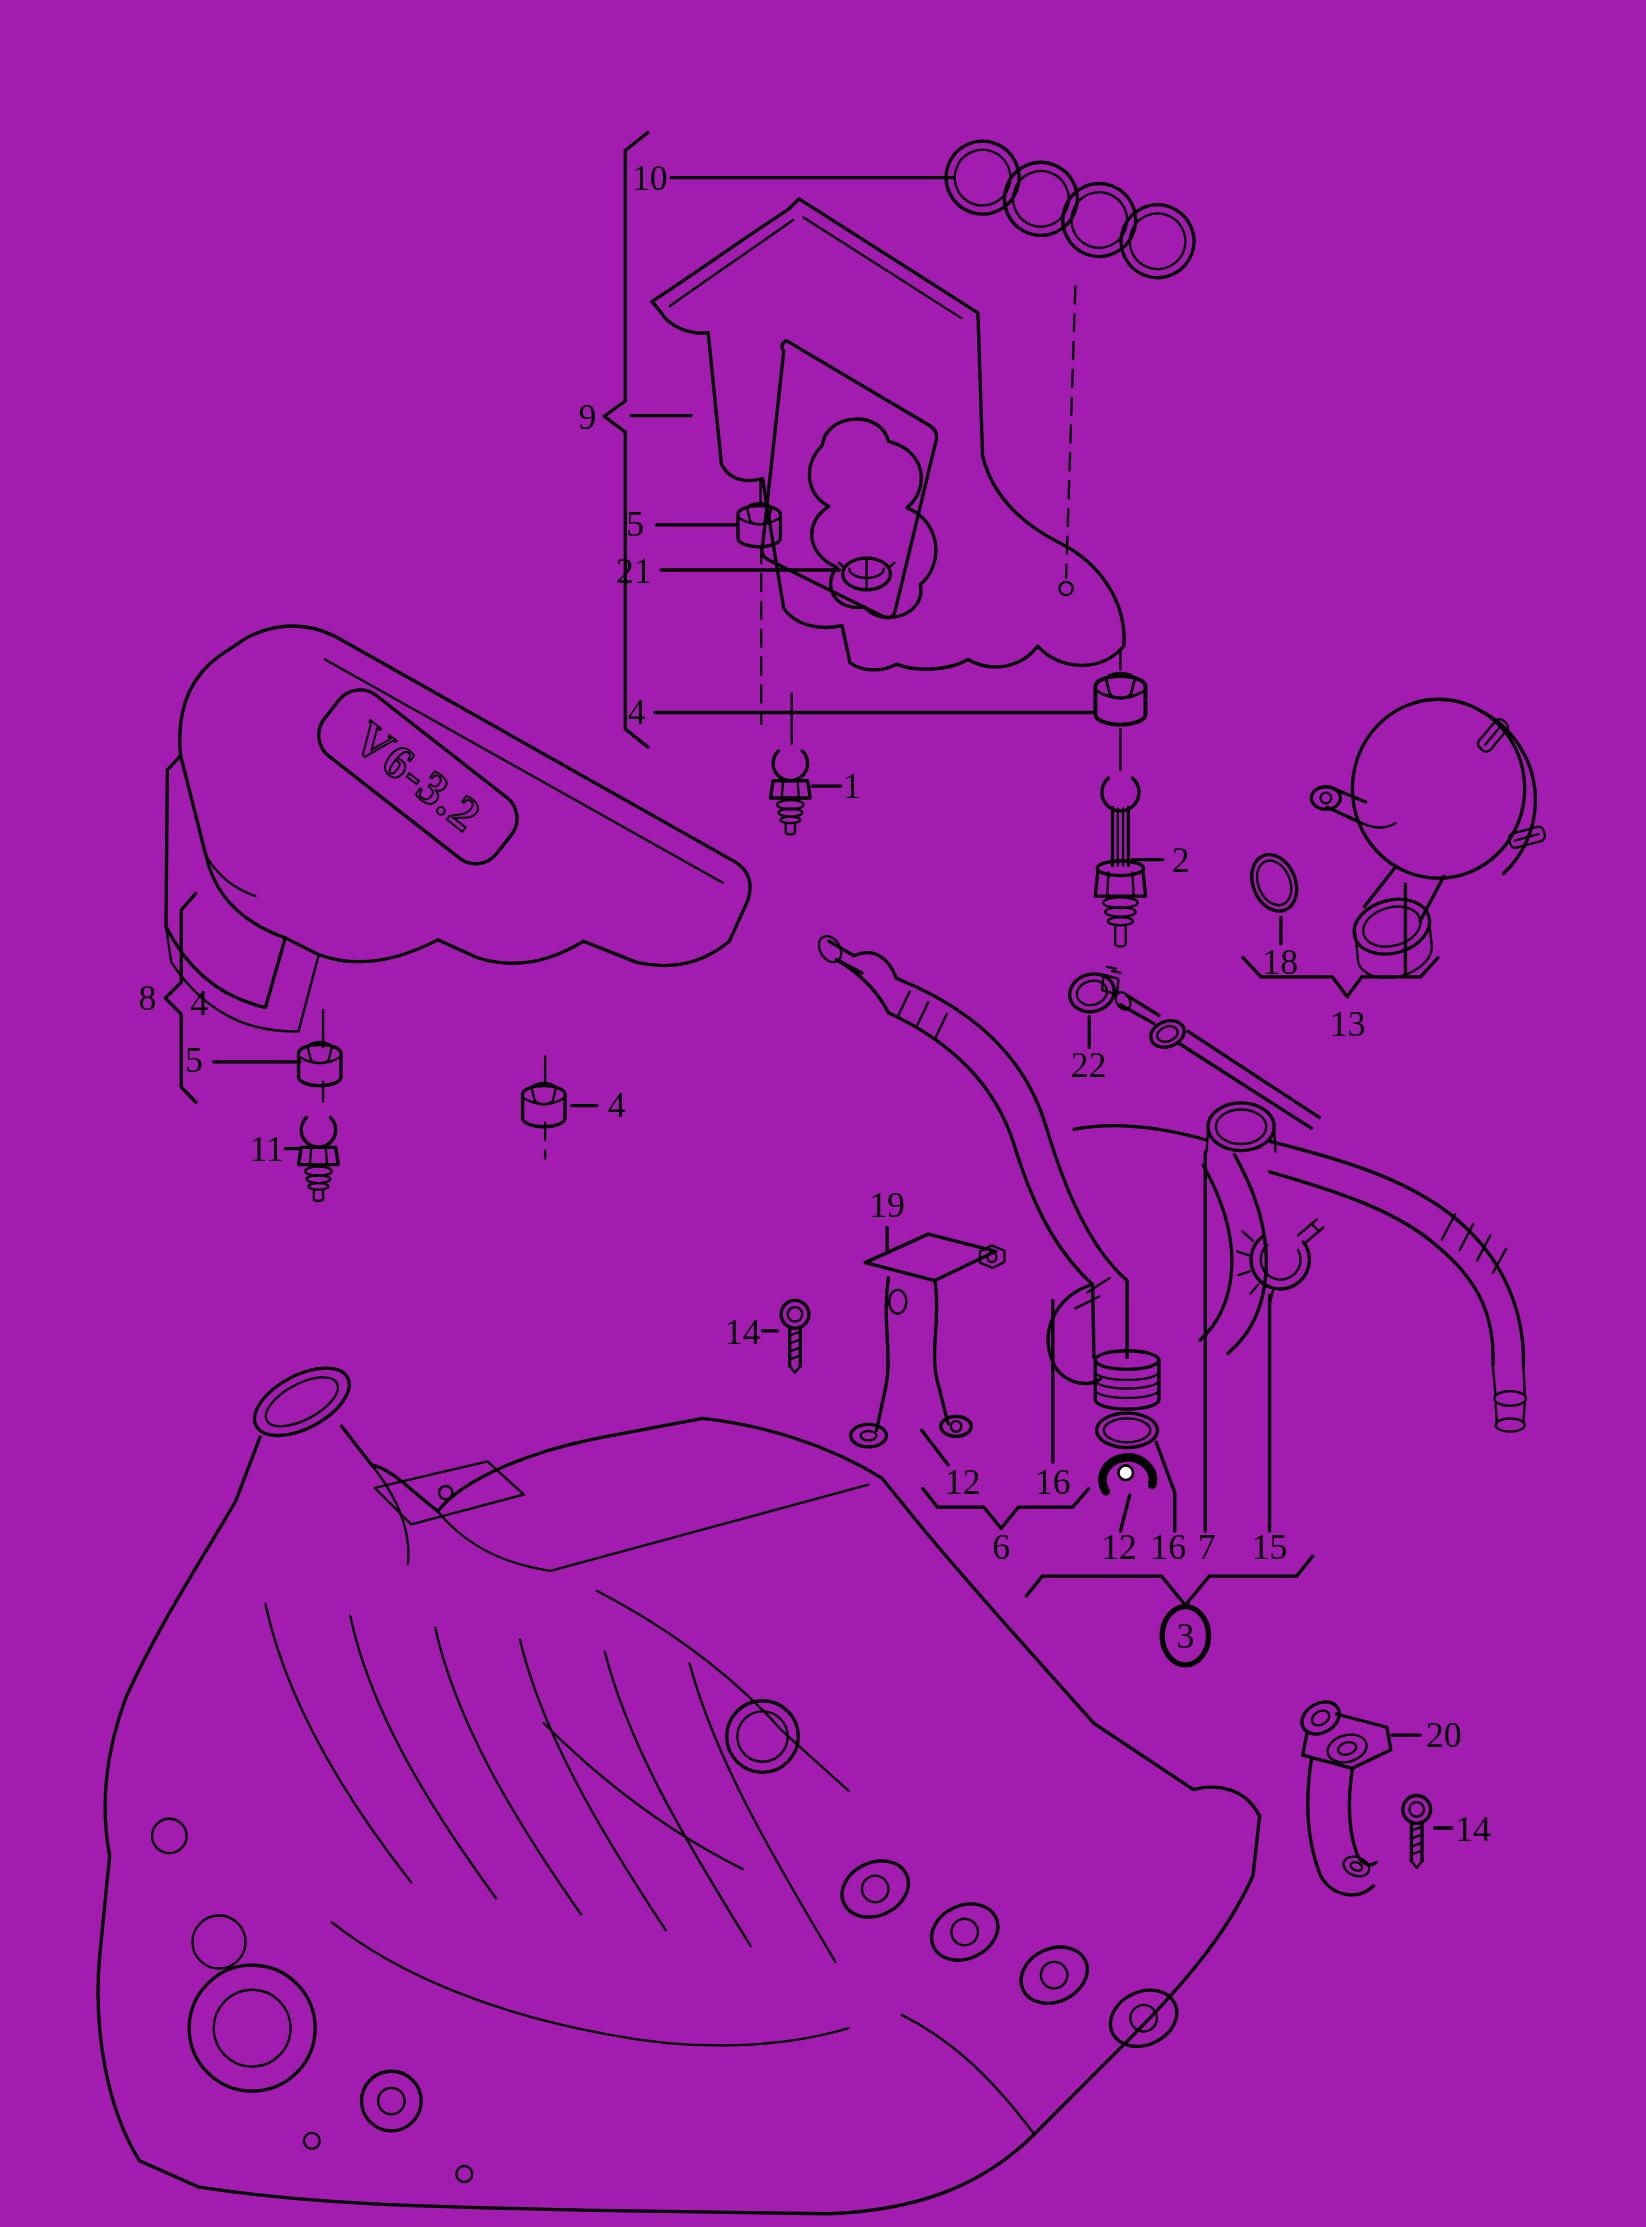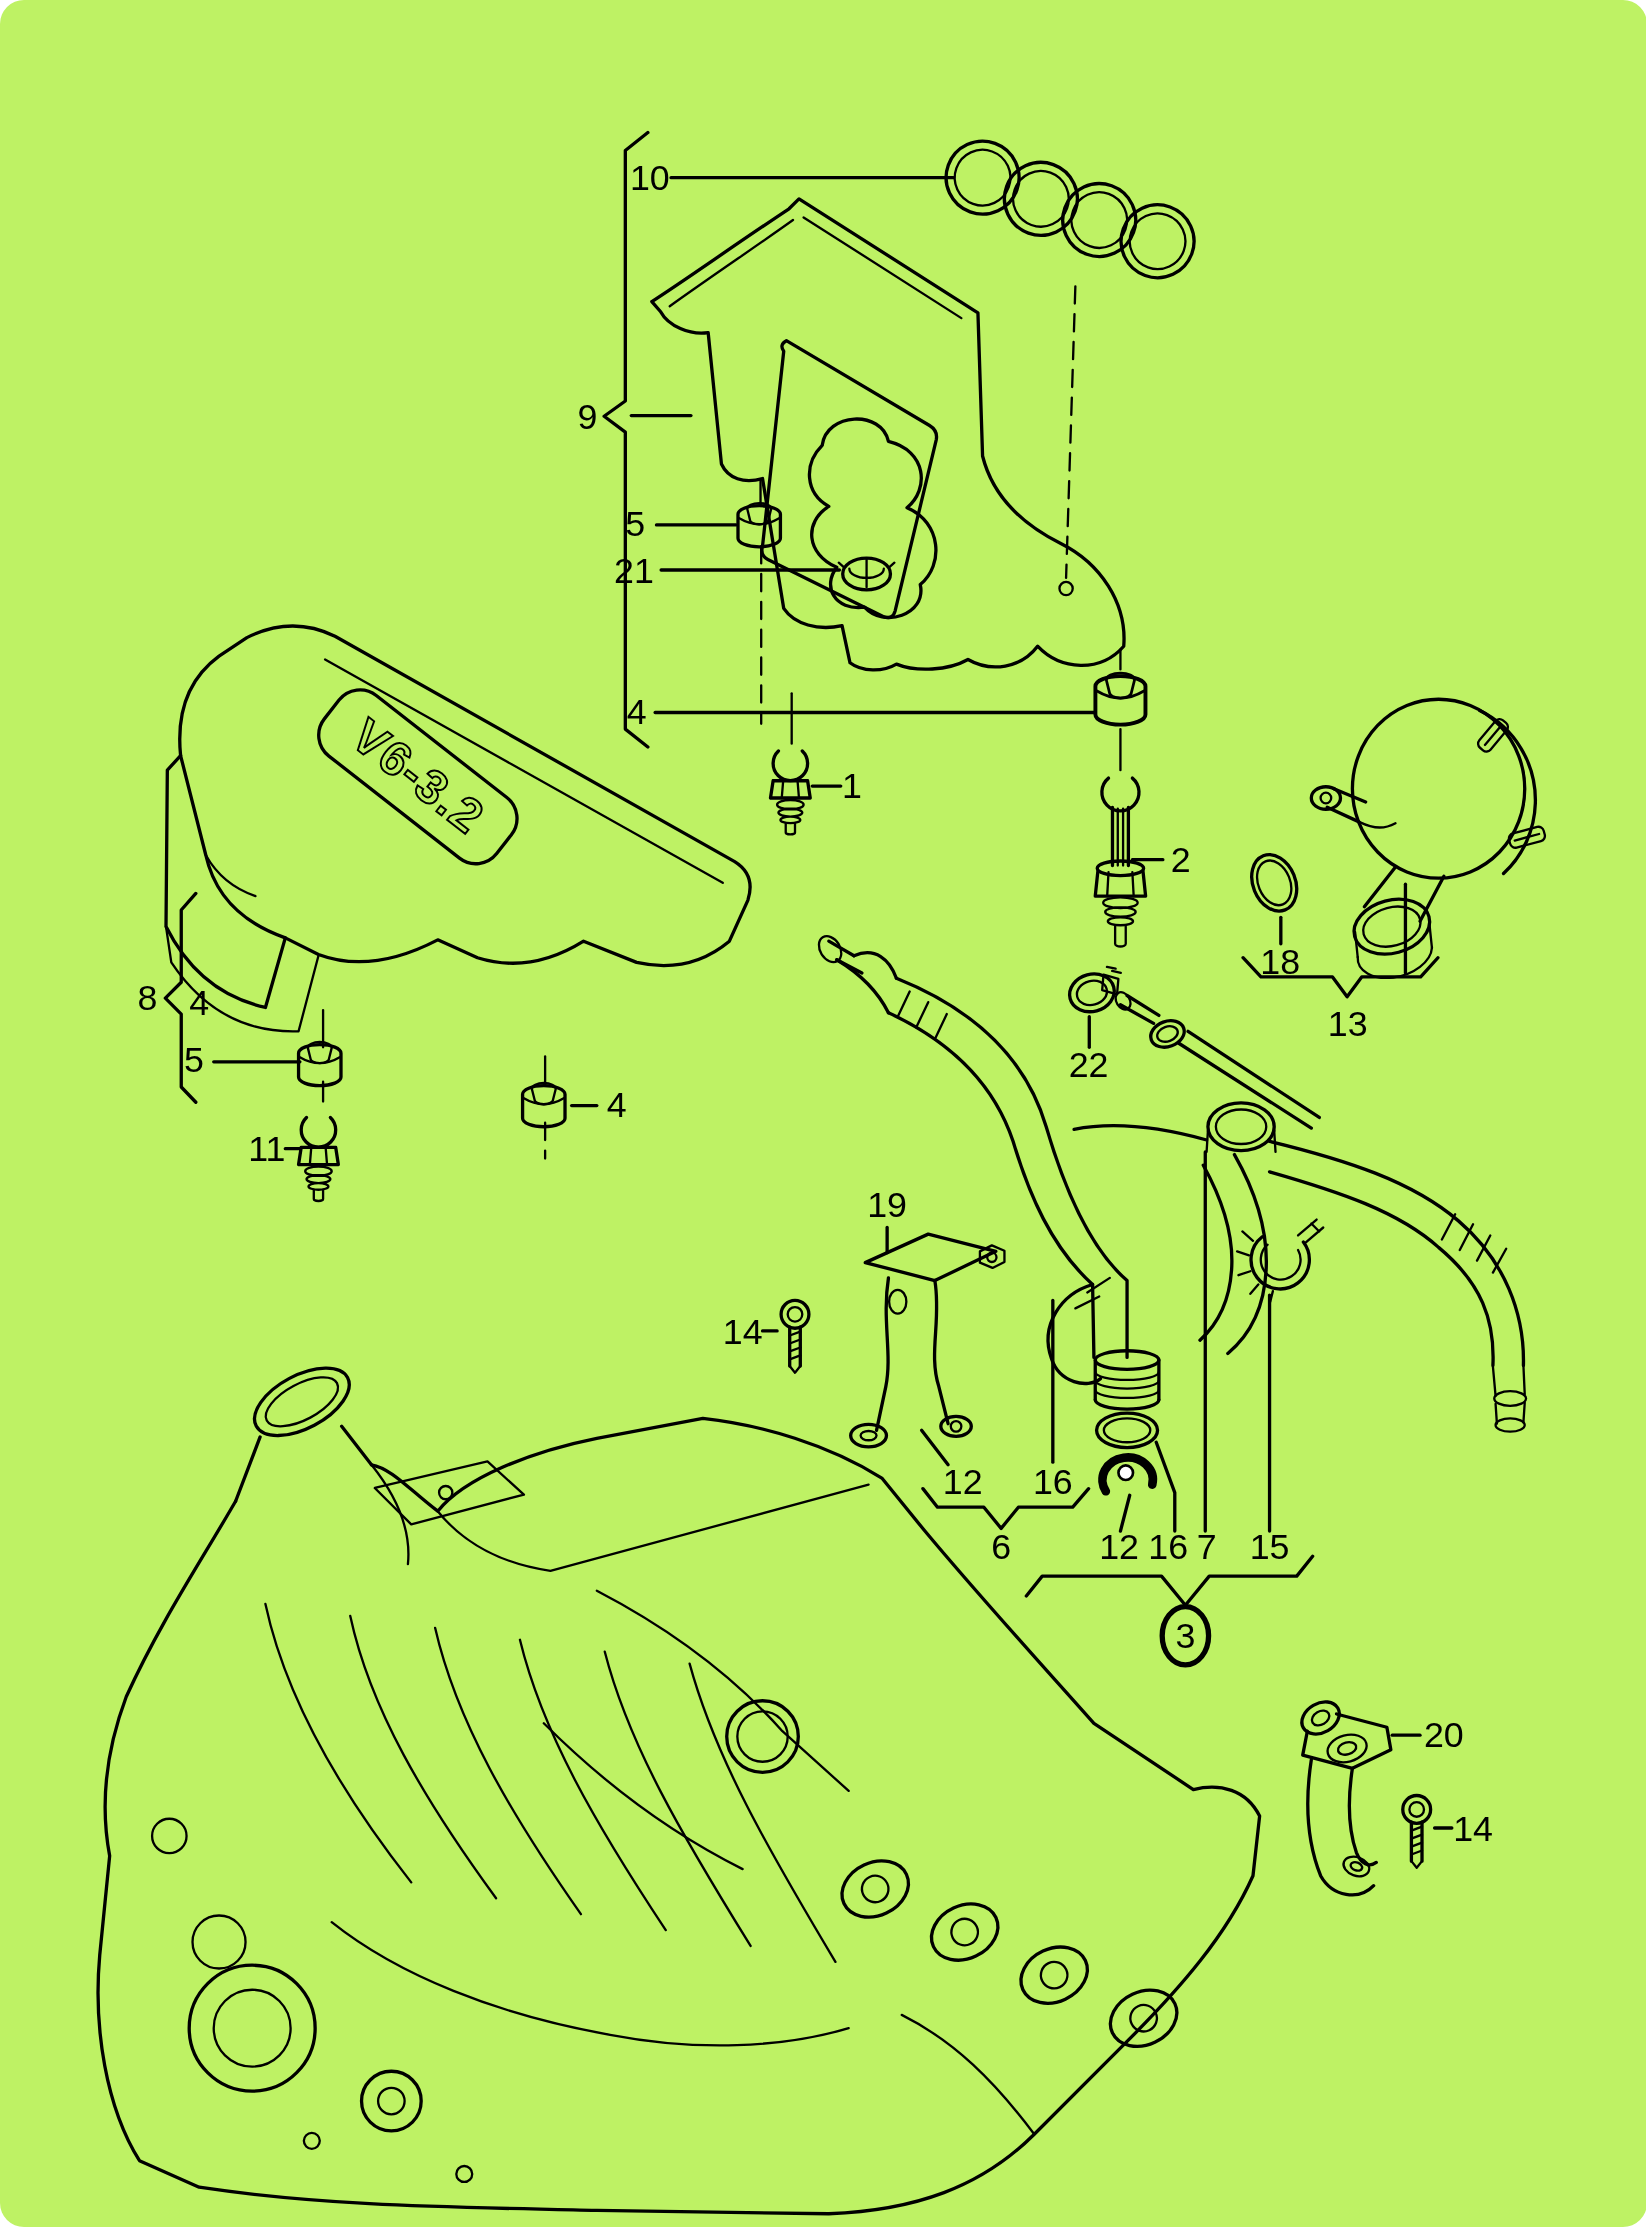--- a/index.html
+++ b/index.html
@@ -1,16 +1,16 @@
 <!DOCTYPE html>
 <html style="font-size:10.6px"><head>
 <meta charset="utf-8">
 <style>
   html,body{margin:0;padding:0;background:#fff;}
-  .stage{position:relative;width:1647px;height:2227px;background:#bef264;font-family:Liberation Sans, sans-serif;border-radius:24px;}
+  .stage{position:relative;width:1647px;height:2227px;background:#a21caf;font-family:Liberation Serif, serif;}
   svg{display:block;width:100%;height:100%;}
   .ln{fill:none;stroke:#000;stroke-width:5;stroke-linecap:round;stroke-linejoin:round;}
   .ln2{fill:none;stroke:#000;stroke-width:3.5;stroke-linecap:round;stroke-linejoin:round;}
   .lnw{fill:#fff;stroke:#000;stroke-width:5;stroke-linejoin:round;}
   .thick{fill:none;stroke:#000;stroke-width:13;stroke-linecap:round;}
   .dash{stroke-dasharray:26 16;}
   .co{font-size:54px;fill:#000;stroke:none;text-anchor:middle;}
   .badge{font-size:72px;letter-spacing:3px;fill:none;stroke:#000;stroke-width:3;text-anchor:middle;font-weight:bold;}
 </style>
 </head>

